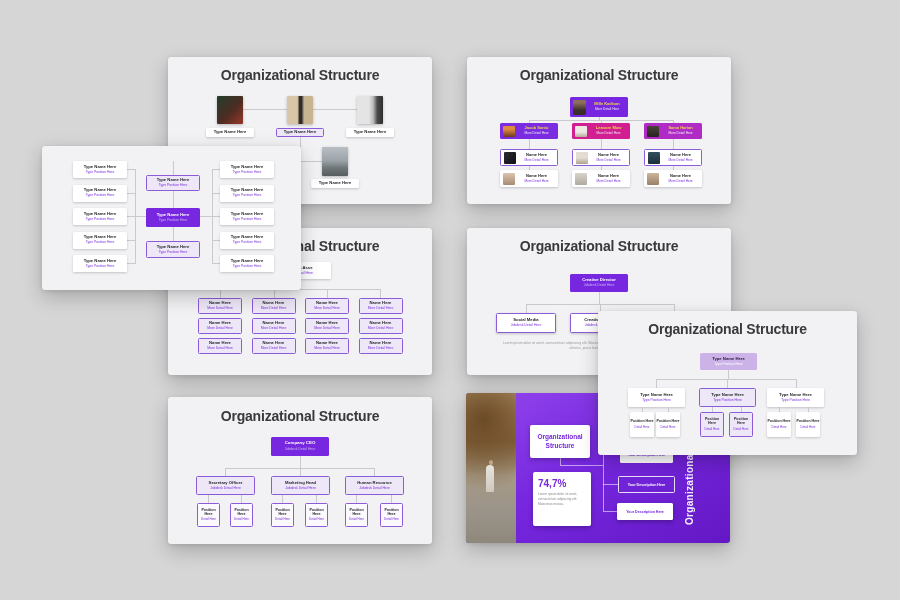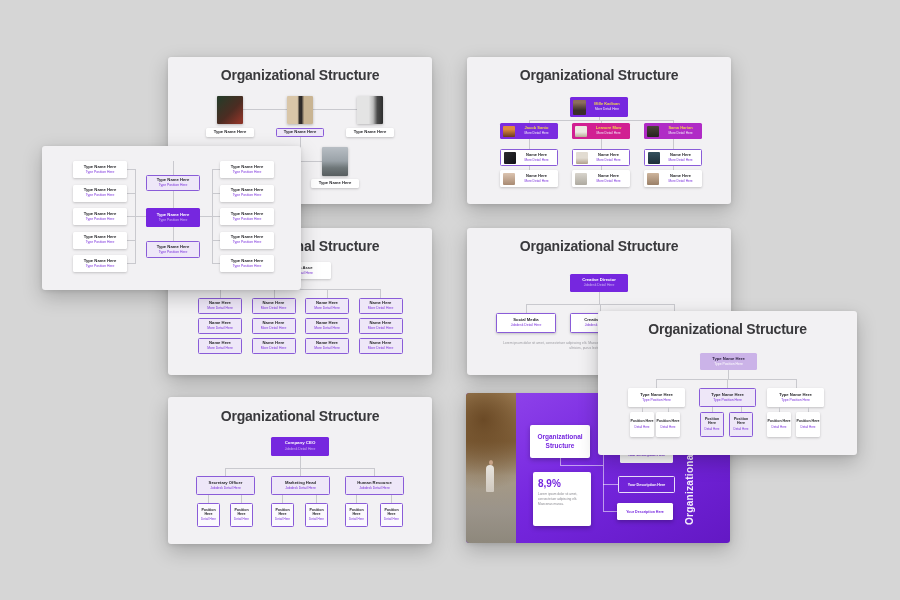--- a/index.html
+++ b/index.html
@@ -313,21 +313,21 @@
     <div style="position:absolute;left:22.5px;top:67px;width:4px;height:5px;background:#c9a489;border-radius:50%"></div>
   </div>
   <i class="wln" style="left:94px;top:65px;width:1px;height:7px"></i>
   <i class="wln" style="left:94px;top:72px;width:43px;height:1px"></i>
   <i class="wln" style="left:137px;top:61px;width:1px;height:57px"></i>
   <i class="wln" style="left:137px;top:61px;width:17px;height:1px"></i>
   <i class="wln" style="left:137px;top:91px;width:15px;height:1px"></i>
   <i class="wln" style="left:137px;top:118px;width:14px;height:1px"></i>
   <div style="position:absolute;left:64px;top:32px;width:60px;height:33px;background:#fff;border-radius:2px;display:flex;align-items:center;justify-content:center;text-align:center;font-weight:700;font-size:6.5px;line-height:1.25;color:#7627df;box-shadow:0 2px 5px rgba(0,0,0,.25)">Organizational Structure</div>
   <div style="position:absolute;left:67px;top:79px;width:58px;height:54px;background:#fff;border-radius:2px;padding:6px 5px;box-shadow:0 2px 5px rgba(0,0,0,.25)">
-    <div style="font-weight:700;font-size:10px;color:#7627df">8,9%</div>
+    <div style="font-weight:700;font-size:10px;color:#7627df">74,7%</div>
     <div style="font-size:3.2px;line-height:1.5;color:#8a8a90;margin-top:3px">Lorem ipsum dolor sit amet, consectetuer adipiscing elit. Maecenas massa.</div>
   </div>
   <div style="position:absolute;left:154px;top:53px;width:53px;height:17px;background:#fff;border-radius:1.5px;display:flex;align-items:center;justify-content:center;font-size:3.6px;font-weight:700;color:#7627df">Your Description Here</div>
   <div style="position:absolute;left:152px;top:83px;width:57px;height:17px;border:.75px solid rgba(255,255,255,.85);border-radius:1.5px;display:flex;align-items:center;justify-content:center;font-size:3.6px;font-weight:700;color:#fff">Your Description Here</div>
   <div style="position:absolute;left:151px;top:110px;width:56px;height:17px;background:#fff;border-radius:1.5px;display:flex;align-items:center;justify-content:center;font-size:3.6px;font-weight:700;color:#7627df;box-shadow:0 2px 4px rgba(0,0,0,.25)">Your Description Here</div>
   <div class="vtext" style="left:218px;top:60px;height:72px">Organizational</div>
 </div>
 
 <div class="slide" style="left:42px;top:146px;width:259px;height:144px;z-index:2">
   <i class="ln" style="left:93px;top:23px;width:1px;height:95px"></i>

